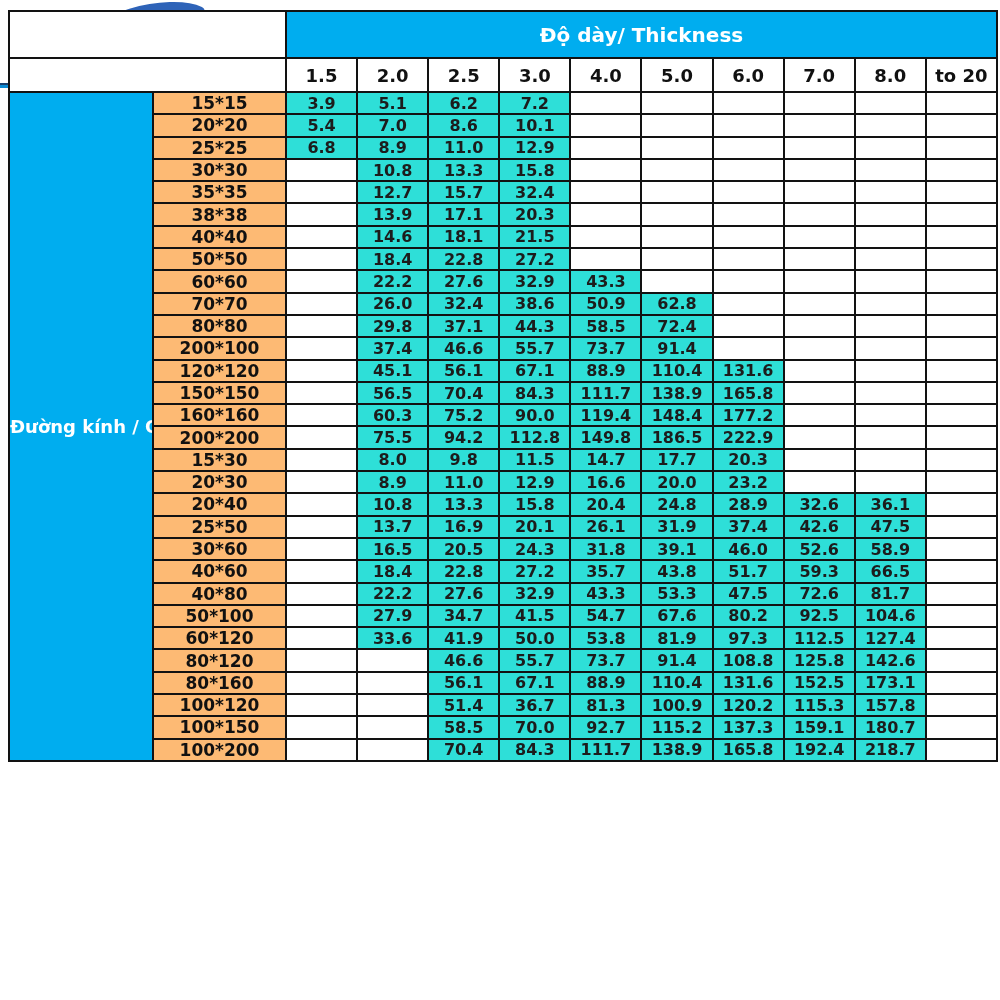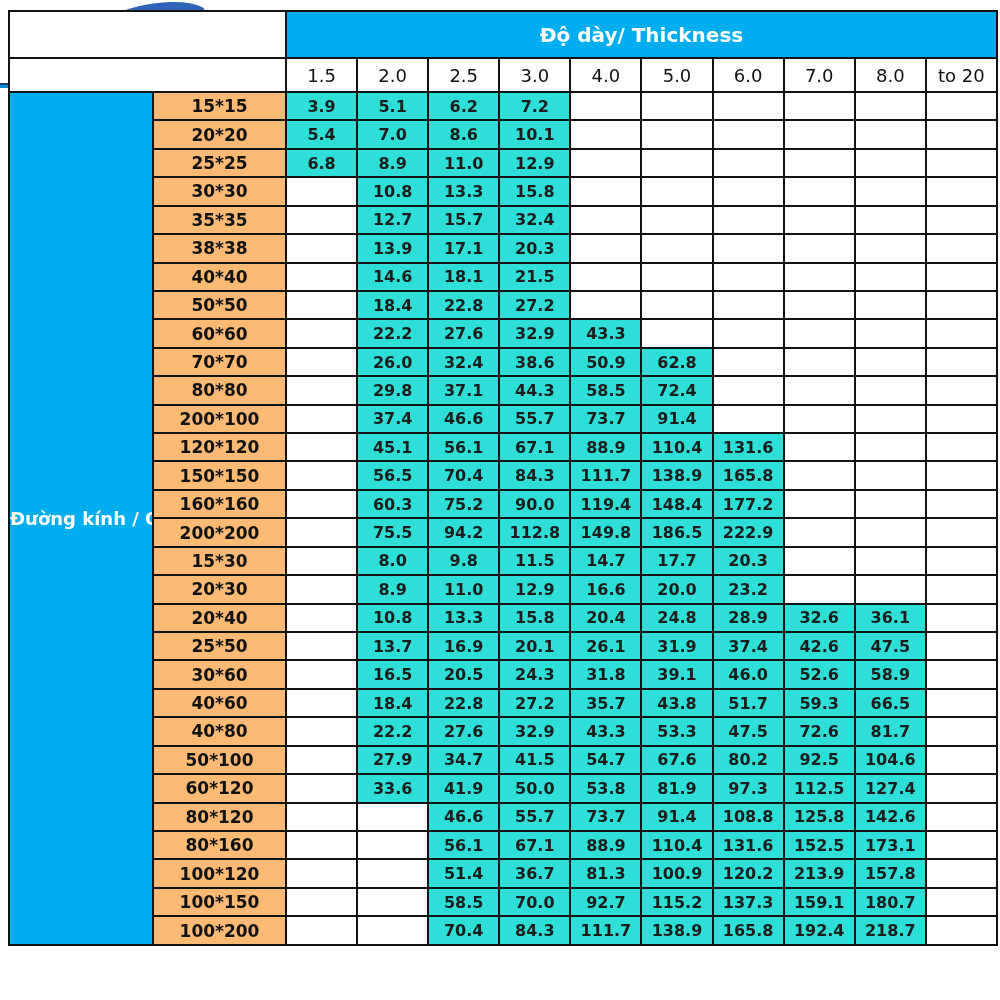--- a/index.html
+++ b/index.html
@@ -13,32 +13,32 @@
   .logo svg{display:block;margin:0 auto;}
   .wordmark{font-size:27px;font-weight:800;letter-spacing:.5px;line-height:1;margin-top:1px;white-space:nowrap;}
   .wordmark .inox{color:#F2B21E;}
   .wordmark .tantien{color:#2B56A4;margin-left:8px;}
   .logo-underline{
     position:absolute;left:0;top:83px;width:287px;height:5px;
     background:linear-gradient(to bottom,#17406f 0 45%,#0a8ad2 45% 100%);
   }
   
   table.sheet{
-    position:absolute;left:8px;top:10px;width:990px;height:936px;
+    position:absolute;left:8px;top:10px;width:990px;height:752px;
     border-collapse:collapse;table-layout:fixed;
   }
   table.sheet td,table.sheet th{
     border:2px solid #121212;padding:0;text-align:center;vertical-align:middle;
     overflow:hidden;white-space:nowrap;
   }
   td.nob{border:none;background:#fff;}
   th.main-header{
     background:#00ADEF;color:#ffffff;font-size:20px;font-weight:700;height:45px;
   }
-  tr.thickrow th{background:#ffffff;color:#111;font-size:18px;font-weight:400;height:32px;margin-top:8px;}
+  tr.thickrow th{background:#ffffff;color:#111;font-size:18px;font-weight:700;height:32px;margin-top:8px;}
   td.panel{
     background:#00ADEF;color:#ffffff;font-size:18px;font-weight:700;
     white-space:pre-line;line-height:1.65;
   }
   td.label{background:#fdba74;color:#111;font-size:17px;font-weight:700;}
   td.val{background:#ffffff;color:#1c1c1c;font-size:16px;font-weight:700;}
   td.val.has{background:#2EDFD8;}
 </style>
 </head>
 <body>
@@ -450,21 +450,21 @@
       </tr>
       <tr>
         <td class="label">100*120</td>
         <td class="val"></td>
         <td class="val"></td>
         <td class="val has">51.4</td>
         <td class="val has">36.7</td>
         <td class="val has">81.3</td>
         <td class="val has">100.9</td>
         <td class="val has">120.2</td>
-        <td class="val has">213.9</td>
+        <td class="val has">115.3</td>
         <td class="val has">157.8</td>
         <td class="val"></td>
       </tr>
       <tr>
         <td class="label">100*150</td>
         <td class="val"></td>
         <td class="val"></td>
         <td class="val has">58.5</td>
         <td class="val has">70.0</td>
         <td class="val has">92.7</td>

